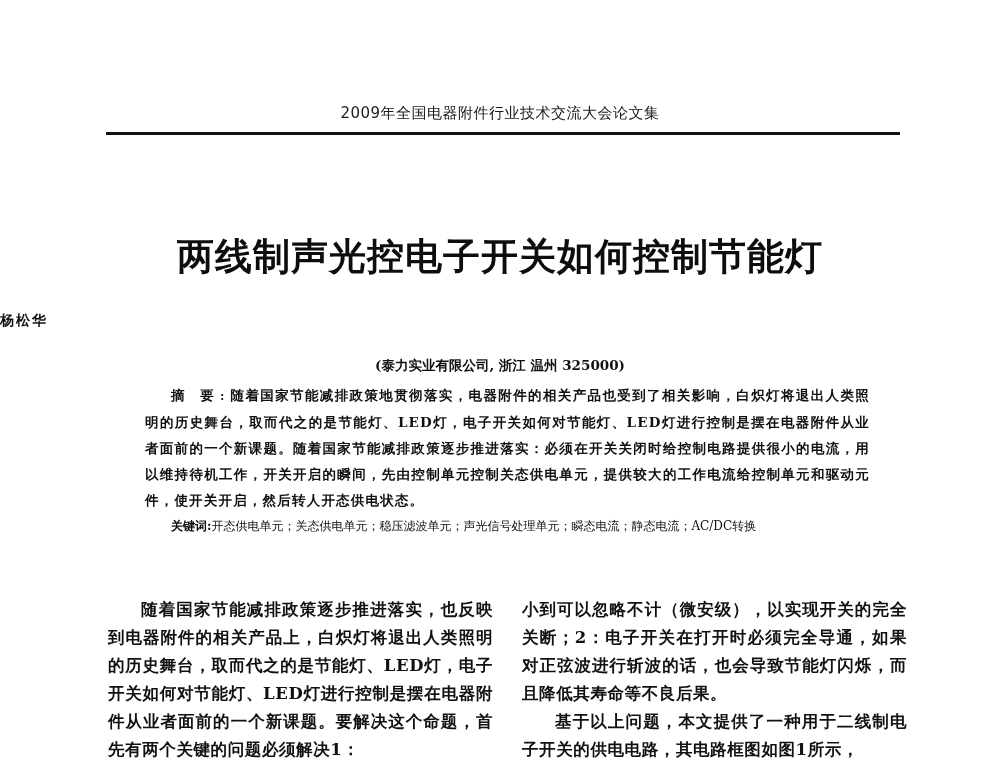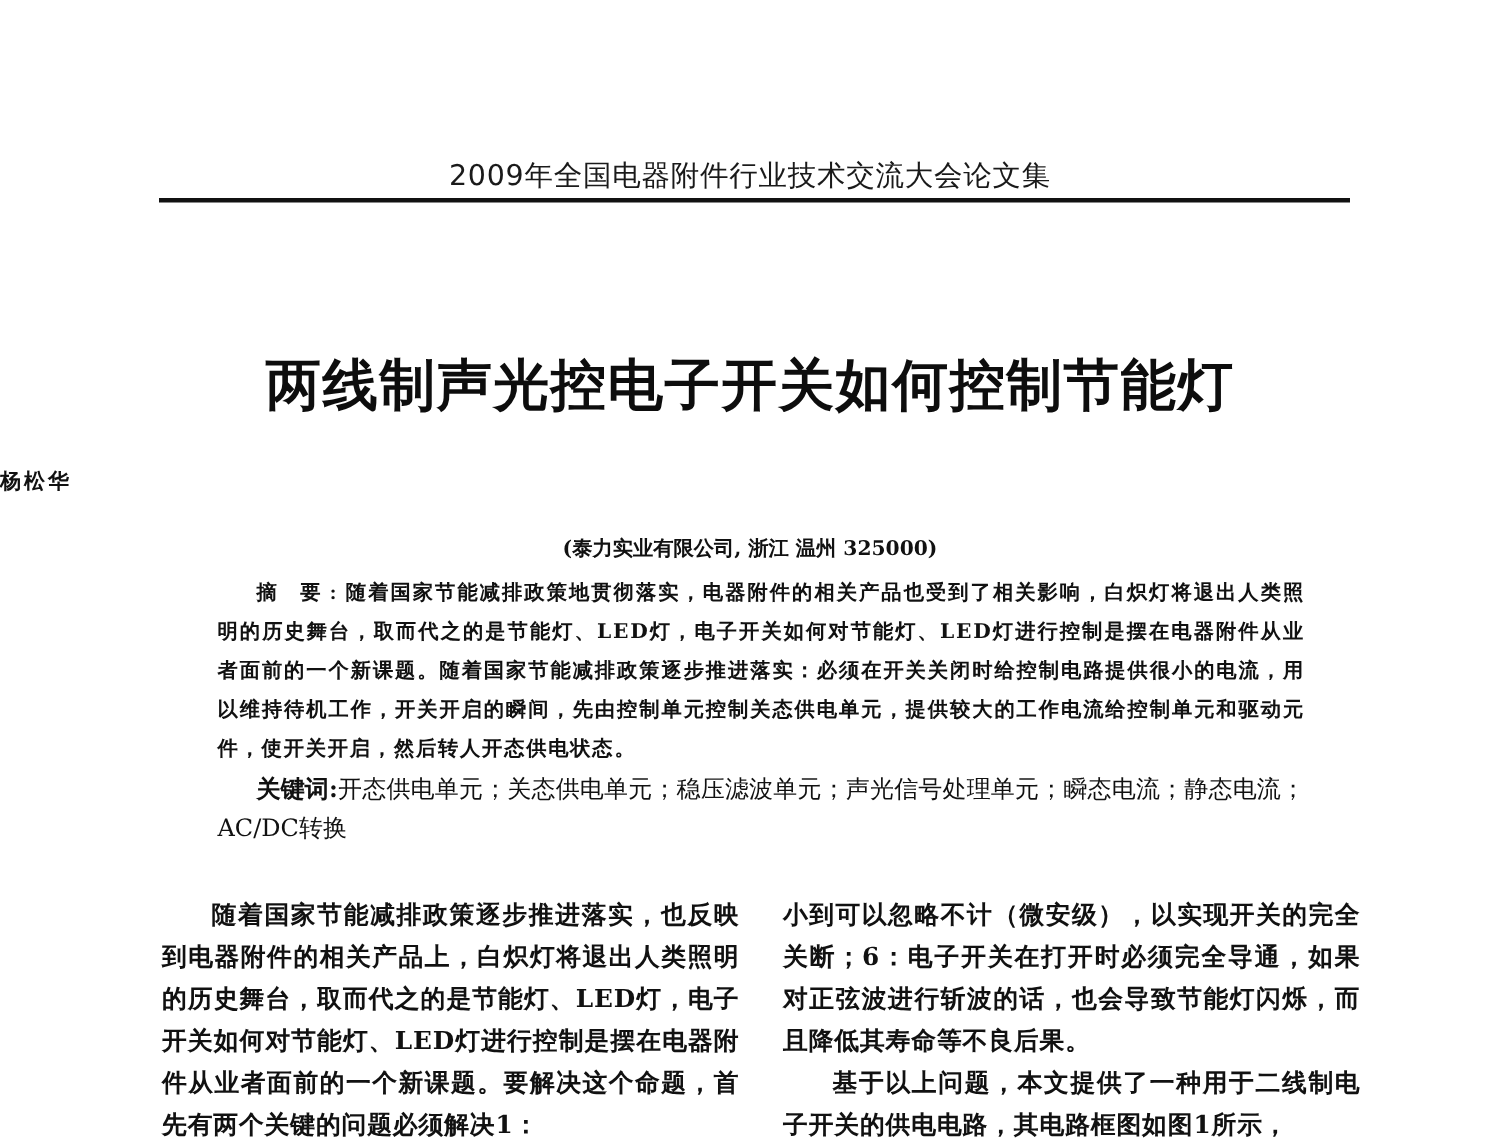--- a/index.html
+++ b/index.html
@@ -3,21 +3,21 @@
   <meta charset="utf-8">
   <style>
     html, body { margin: 0; padding: 0; }
     body {
       width: 1000px; height: 760px; overflow: hidden;
       background: #ffffff; color: #111111; position: relative;
       font-family: "DejaVu Serif", "Liberation Serif", serif;
     }
     .running-head {
       position: absolute; left: 0; width: 1000px; top: 104px;
-      text-align: center; font-size: 19px; letter-spacing: 0.5px; color: #1a1a1a;
+      text-align: center; font-size: 15px; letter-spacing: 0.5px; color: #1a1a1a;
       font-family: "DejaVu Sans", "Liberation Sans", sans-serif;
     }
     .head-rule {
       position: absolute; left: 106px; width: 794px; top: 132px;
       height: 3px; background: #111;
     }
     .title {
       position: absolute; left: 0; width: 1000px; top: 232px;
       text-align: center; font-size: 37px; font-weight: bold; letter-spacing: 1px;
       color: #0d0d0d;
@@ -33,21 +33,21 @@
     }
     .abstract {
       position: absolute; left: 145px; width: 725px; top: 382px;
       font-size: 13.5px; line-height: 26px; text-align: justify;
       font-weight: bold; letter-spacing: 1.2px;
     }
     .abstract .indent { padding-left: 26px; }
     .abstract .label { letter-spacing: 6px; font-family: Liberation Serif, serif; }
     .keywords {
       position: absolute; left: 145px; width: 725px; top: 513px;
-      font-size: 16px; line-height: 26px; text-align: justify;
+      font-size: 12px; line-height: 26px; text-align: justify;
     }
     .keywords .label { font-weight: bold; padding-left: 26px; }
     .col {
       position: absolute; top: 596px; width: 385px;
       font-size: 16.5px; line-height: 28px; text-align: justify;
       font-weight: bold; letter-spacing: 0.6px;
     }
     .col.left { left: 108px; }
     .col.right { left: 522px; }
     .col p { margin: 0; }
@@ -70,15 +70,15 @@
 
 <div class="keywords">
   <span class="label">关键词:</span><span>开态供电单元；关态供电单元；稳压滤波单元；声光信号处理单元；瞬态电流；静态电流；AC/DC转换</span>
 </div>
 
 <div class="col left">
   <p class="ind">随着国家节能减排政策逐步推进落实，也反映到电器附件的相关产品上，白炽灯将退出人类照明的历史舞台，取而代之的是节能灯、LED灯，电子开关如何对节能灯、LED灯进行控制是摆在电器附件从业者面前的一个新课题。要解决这个命题，首先有两个关键的问题必须解决1：</p>
 </div>
 
 <div class="col right">
-  <p>小到可以忽略不计（微安级），以实现开关的完全关断；6：电子开关在打开时必须完全导通，如果对正弦波进行斩波的话，也会导致节能灯闪烁，而且降低其寿命等不良后果。</p>
+  <p>小到可以忽略不计（微安级），以实现开关的完全关断；2：电子开关在打开时必须完全导通，如果对正弦波进行斩波的话，也会导致节能灯闪烁，而且降低其寿命等不良后果。</p>
   <p class="ind">基于以上问题，本文提供了一种用于二线制电子开关的供电电路，其电路框图如图1所示，</p>
 </div>
 
 </body></html>

